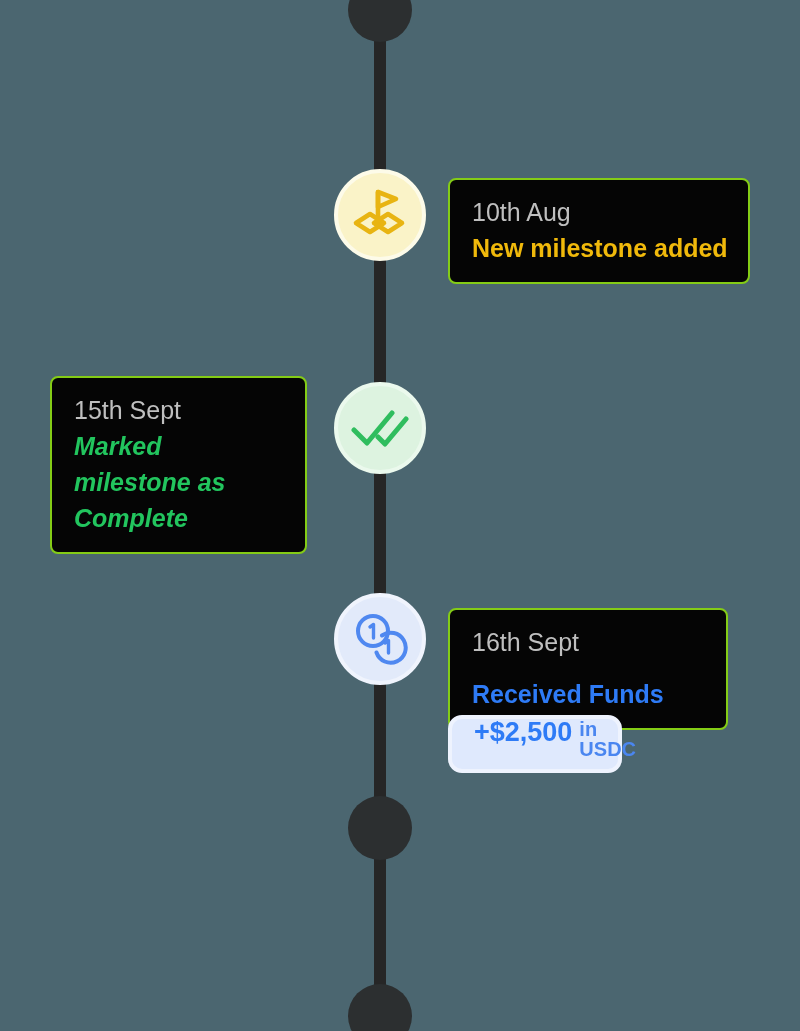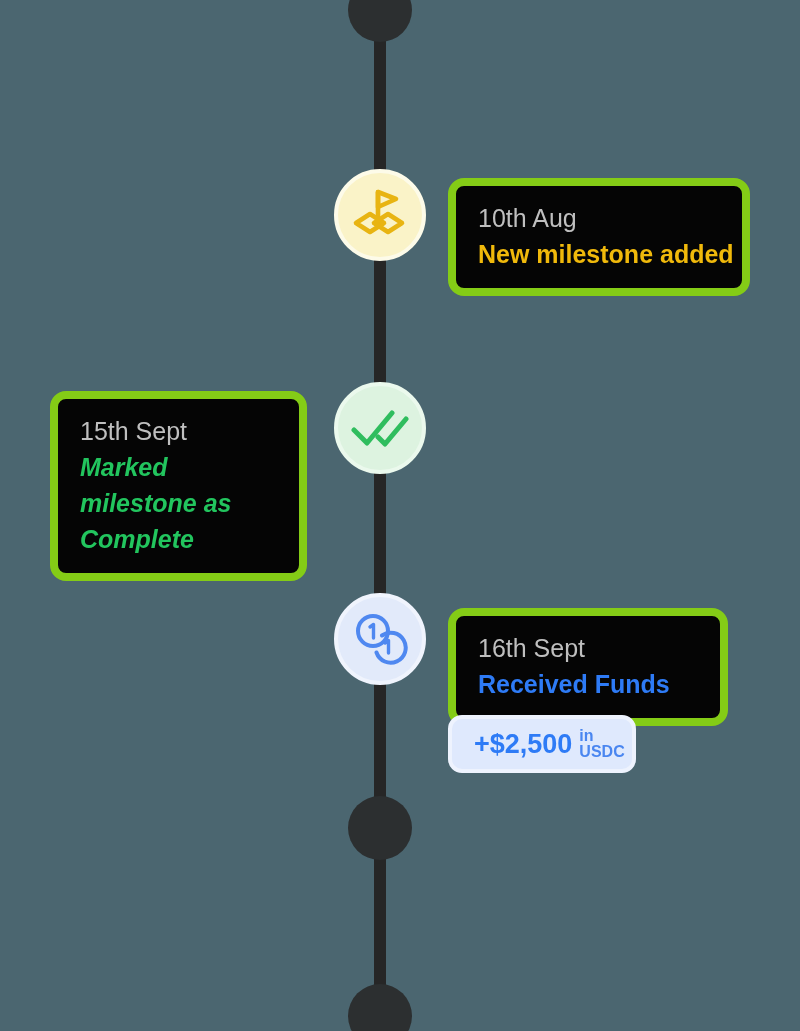--- a/index.html
+++ b/index.html
@@ -70,22 +70,22 @@
     top: 593px;
     background: #e2eafa;
     border: 4px solid #f0f4fd;
   }
   .event-icon svg { display: block; }
 
   
   .event-card {
     position: absolute;
     background: #050505;
-    border: 8px solid #84cc16;
-    border-radius: 16px;
+    border: 2px solid #84cc16;
+    border-radius: 8px;
     padding: 14px 22px 16px 22px;
     box-sizing: border-box;
   }
   .event-card .date {
     color: #bfbfbf;
     font-size: 25px;
     line-height: 36px;
     white-space: nowrap;
   }
   .event-card .headline {
@@ -98,57 +98,57 @@
 
   #card-milestone {
     left: 448px;
     top: 178px;
     width: 302px;
   }
   #card-milestone .headline { color: #f0b90b; text-align: right; }
 
   #card-complete {
     left: 50px;
-    top: 391px;
+    top: 376px;
     width: 257px;
   }
   #card-complete .headline { color: #22c55e; }
 
   #card-funds {
     left: 448px;
     top: 608px;
     width: 280px;
   }
-  #card-funds .headline { color: #2e7bf6; }
+  #card-funds .headline { color: #2e7bf6; margin-top: 16px; }
 
   
   #amount-badge {
     position: absolute;
     left: 448px;
     top: 715px;
-    width: 188px;
+    width: 174px;
     height: 58px;
     background: #dfe9fd;
     border: 4px solid #eef3fe;
     border-radius: 14px;
     box-sizing: border-box;
     display: flex;
-    align-items: center;
+    align-items: flex-start;
     gap: 7px;
     padding-left: 22px;
   }
   #amount-badge .amount {
     color: #2e7bf6;
     font-size: 27px;
     font-weight: bold;
     line-height: 1;
   }
   #amount-badge .currency {
     color: #4a86f0;
-    font-size: 16px;
+    font-size: 20px;
     font-weight: bold;
     line-height: 1;
     padding-bottom: 1px;
   }
 </style>
 </head>
 <body>
 
 <div id="timeline-canvas">
 

